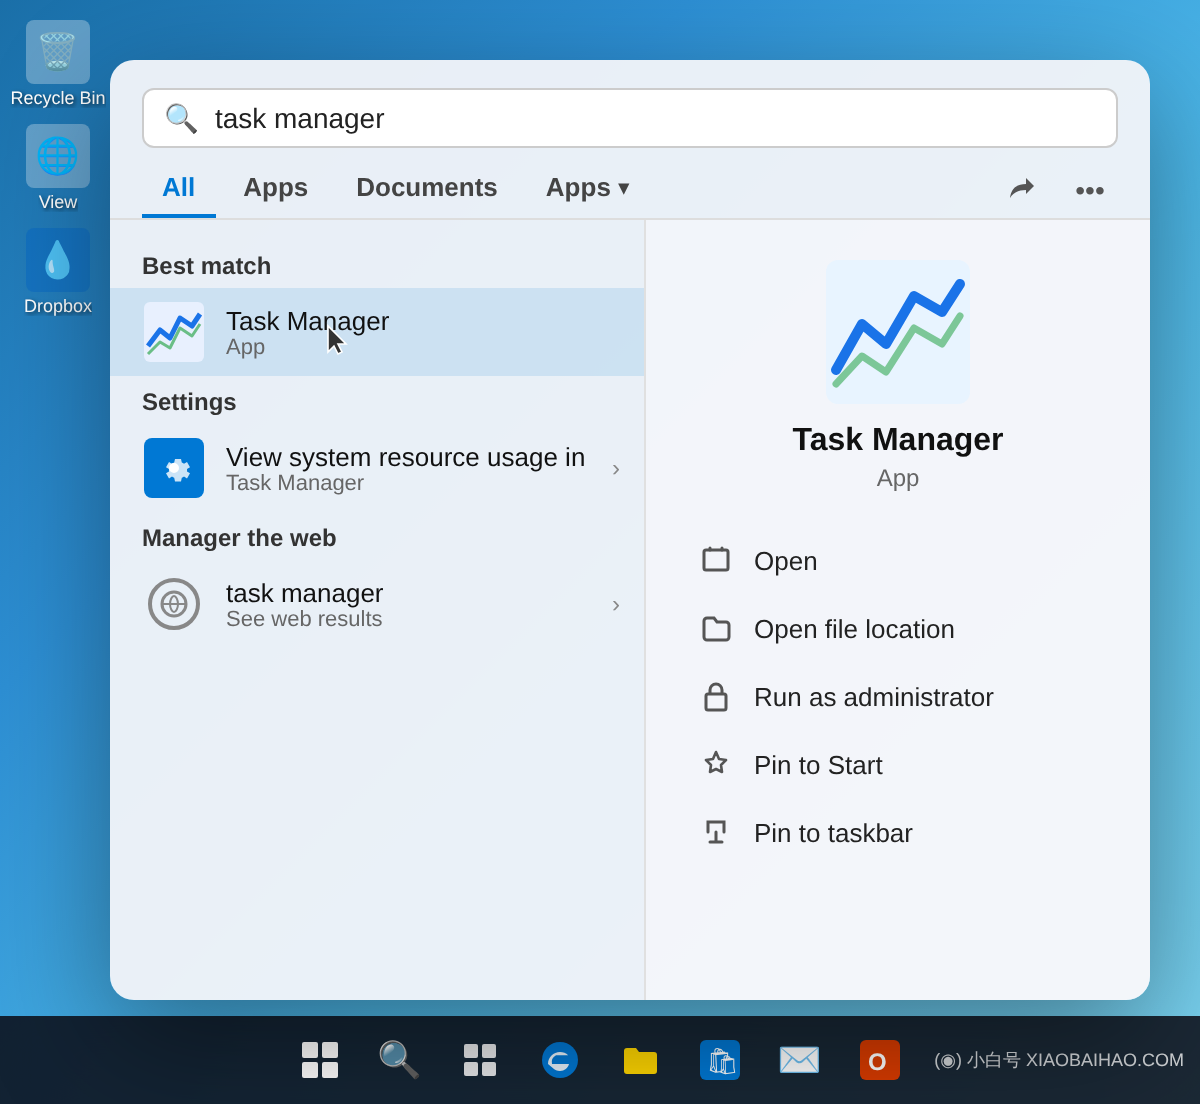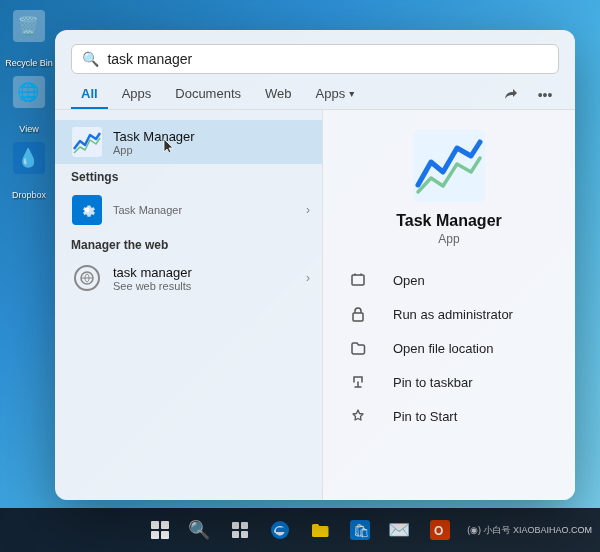--- a/index.html
+++ b/index.html
@@ -47,21 +47,21 @@
       display: flex;
       align-items: center;
       justify-content: center;
       font-size: 18px;
     }
     .desktop-icon .icon-label {
       font-size: 9px;
       color: white;
       text-shadow: 1px 1px 2px rgba(0,0,0,0.7);
       text-align: center;
-      margin-top: 16px;
+      margin-top: 2px;
       white-space: nowrap;
       overflow: hidden;
       max-width: 52px;
     }
 
     
     .taskbar {
       position: absolute;
       bottom: 0;
       left: 0;
@@ -158,20 +158,21 @@
     }
     .tab-item {
       padding: 6px 10px;
       font-size: 13px;
       color: #444;
       cursor: pointer;
       border-bottom: 2px solid transparent;
       display: flex;
       align-items: center;
       gap: 2px;
+      font-weight: bold;
     }
     .tab-item.active {
       color: #0078d4;
       border-bottom: 2px solid #0078d4;
       font-weight: 600;
     }
     .tab-icons {
       margin-left: auto;
       display: flex;
       align-items: center;
@@ -311,21 +312,21 @@
 
     .right-actions {
       width: 100%;
       display: flex;
       flex-direction: column;
       gap: 2px;
     }
     .action-item {
       display: flex;
       align-items: center;
-      gap: 26px;
+      gap: 10px;
       padding: 7px 10px;
       border-radius: 4px;
       cursor: pointer;
       font-size: 13px;
       color: #222;
     }
     .action-icon {
       width: 18px;
       height: 18px;
       display: flex;
@@ -368,42 +369,40 @@
       <div class="tab-item active">
         <span>All</span>
       </div>
       <div class="tab-item">
         <span>Apps</span>
       </div>
       <div class="tab-item">
         <span>Documents</span>
       </div>
       <div class="tab-item">
-        <span>Web</span>
-      </div>
-      <div class="tab-item">
         <span>Apps</span>
         <span style="font-size:10px;margin-left:2px;">▾</span>
       </div>
       <div class="tab-icons">
         <div class="tab-icon-btn">
           <svg width="16" height="16" viewBox="0 0 16 16" fill="#555">
               <path d="M10 2l4 4-4 4V8c-4 0-6.5 1.5-8 4 .5-4 2.5-7 8-7V2z"></path>
             </svg>
         </div>
         <div class="tab-icon-btn">
           <span>•••</span>
         </div>
       </div>
     </div>
 
     <div class="main-content">
 
       <div class="left-panel">
 
+        <div class="section-label">Best match</div>
         <div class="result-item selected">
           <div class="result-icon">
             <svg class="tm-icon" viewBox="0 0 30 30" xmlns="http://www.w3.org/2000/svg">
               <rect width="30" height="30" rx="3" fill="#e8f0fe"></rect>
               <polyline points="2,22 8,14 13,18 18,8 24,12 28,6" fill="none" stroke="#1a73e8" stroke-width="2.5" stroke-linejoin="round"></polyline>
               <polyline points="2,26 8,20 13,23 18,13 24,17 28,11" fill="none" stroke="#34a853" stroke-width="1.5" stroke-linejoin="round" opacity="0.7"></polyline>
             </svg>
           </div>
           <div class="result-text">
             <span class="result-title">Task Manager</span>
@@ -423,20 +422,21 @@
         <div class="result-item">
           <div class="result-icon">
             <div class="settings-icon-wrap">
               <svg width="18" height="18" viewBox="0 0 18 18" fill="white">
                 <path d="M9 11.5a2.5 2.5 0 100-5 2.5 2.5 0 000 5z"></path>
                 <path d="M15.5 9.5l1.5-.9-1.5-2.6-1.5.9a5.5 5.5 0 00-1.1-.6L12.5 4.5h-3l-.4 1.8a5.5 5.5 0 00-1.1.6L6.5 6l-1.5 2.6 1.5.9a5.5 5.5 0 000 1.2l-1.5.9 1.5 2.6 1.5-.9c.34.23.7.43 1.1.6l.4 1.8h3l.4-1.8c.4-.17.76-.37 1.1-.6l1.5.9 1.5-2.6-1.5-.9a5.5 5.5 0 000-1.2z" opacity="0.8"></path>
               </svg>
             </div>
           </div>
           <div class="result-text">
+            <span class="result-title">View system resource usage in</span>
             <span class="result-subtitle">Task Manager</span>
           </div>
           <span class="result-arrow">›</span>
         </div>
 
         <div class="section-label">Manager the web</div>
         <div class="result-item">
           <div class="result-icon">
             <div class="web-search-icon">
               <svg width="14" height="14" viewBox="0 0 14 14" fill="none">
@@ -474,52 +474,52 @@
                   <rect x="2" y="3" width="12" height="10" rx="1" fill="none" stroke="#555" stroke-width="1.5"></rect>
                   <path d="M5 3V2M11 3V2" stroke="#555" stroke-width="1.5" stroke-linecap="round"></path>
                 </svg>
             </div>
             <span>Open</span>
           </div>
 
           <div class="action-item">
             <div class="action-icon">
               <svg width="16" height="16" viewBox="0 0 16 16" fill="#555">
+                  <path d="M2 4.5A1.5 1.5 0 013.5 3H7l1.5 2H13a1.5 1.5 0 011.5 1.5v6A1.5 1.5 0 0113 14H3.5A1.5 1.5 0 012 12.5v-8z" fill="none" stroke="#555" stroke-width="1.5"></path>
+                </svg>
+            </div>
+            <span>Open file location</span>
+          </div>
+
+          <div class="action-item">
+            <div class="action-icon">
+              <svg width="16" height="16" viewBox="0 0 16 16" fill="#555">
                   <rect x="3" y="7" width="10" height="8" rx="1" fill="none" stroke="#555" stroke-width="1.5"></rect>
                   <path d="M5 7V5a3 3 0 016 0v2" fill="none" stroke="#555" stroke-width="1.5"></path>
                 </svg>
             </div>
             <span>Run as administrator</span>
           </div>
 
           <div class="action-item">
             <div class="action-icon">
-              <svg width="16" height="16" viewBox="0 0 16 16" fill="#555">
-                  <path d="M2 4.5A1.5 1.5 0 013.5 3H7l1.5 2H13a1.5 1.5 0 011.5 1.5v6A1.5 1.5 0 0113 14H3.5A1.5 1.5 0 012 12.5v-8z" fill="none" stroke="#555" stroke-width="1.5"></path>
+              <svg width="16" height="16" viewBox="0 0 16 16" fill="none">
+                  <path d="M8 2l1.5 3.5L13 6l-2.5 2.5.5 3.5L8 10.5 5 12l.5-3.5L3 6l3.5-.5z" stroke="#555" stroke-width="1.3" stroke-linejoin="round"></path>
                 </svg>
             </div>
-            <span>Open file location</span>
+            <span>Pin to Start</span>
           </div>
 
           <div class="action-item">
             <div class="action-icon">
               <svg width="16" height="16" viewBox="0 0 16 16" fill="none">
                   <path d="M4 8V3h8v5M8 8v5M5 13h6" stroke="#555" stroke-width="1.5" stroke-linecap="round"></path>
                 </svg>
             </div>
             <span>Pin to taskbar</span>
-          </div>
-
-          <div class="action-item">
-            <div class="action-icon">
-              <svg width="16" height="16" viewBox="0 0 16 16" fill="none">
-                  <path d="M8 2l1.5 3.5L13 6l-2.5 2.5.5 3.5L8 10.5 5 12l.5-3.5L3 6l3.5-.5z" stroke="#555" stroke-width="1.3" stroke-linejoin="round"></path>
-                </svg>
-            </div>
-            <span>Pin to Start</span>
           </div>
         </div>
       </div>
 
     </div>
   </div>
 
   <div class="taskbar">
     <div class="taskbar-center">
       <div class="taskbar-btn" style="color:white;font-size:20px;">

